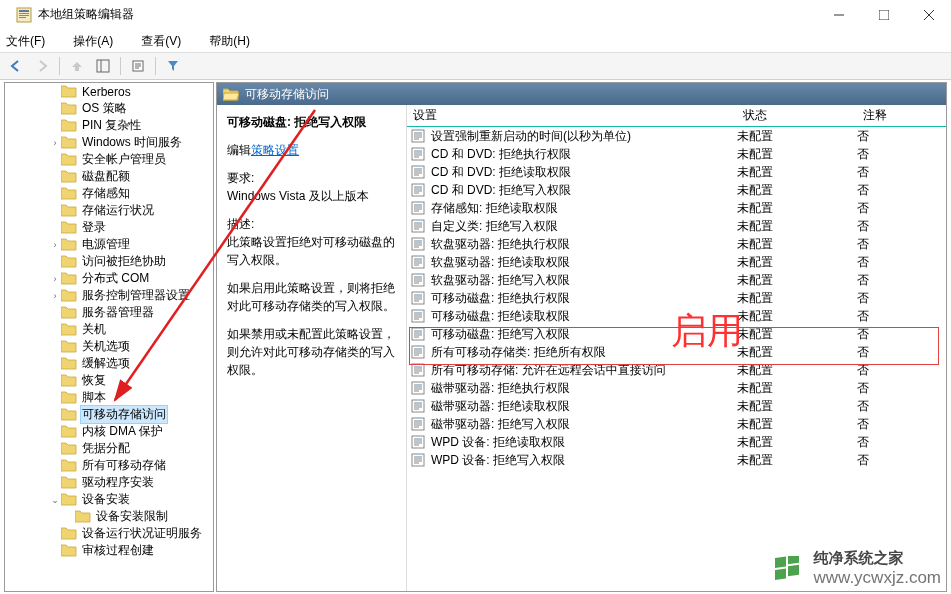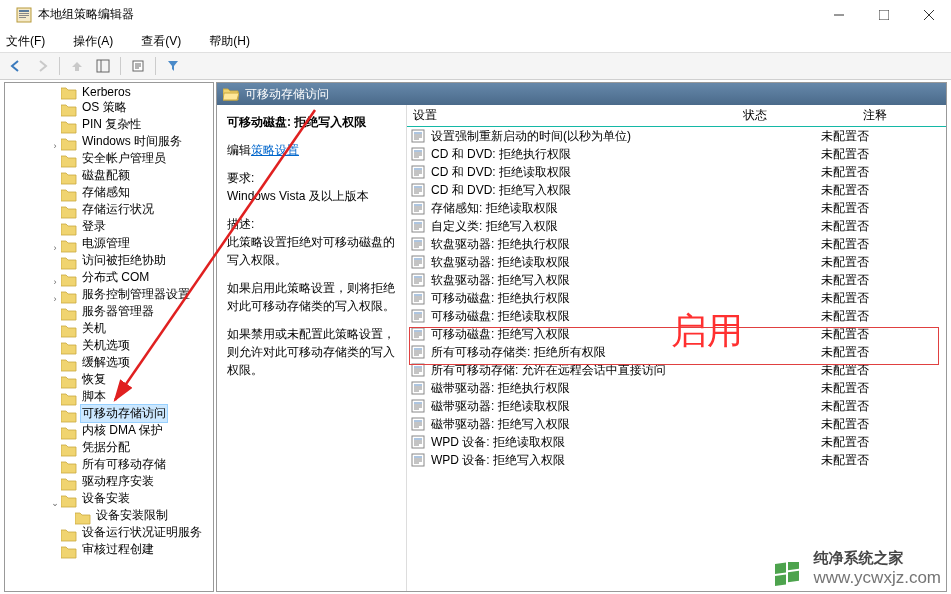--- a/index.html
+++ b/index.html
@@ -9,21 +9,21 @@
 .titlebar .title { flex: 1; font-size: 12px; }
 .win-controls { display: flex; }
 .win-btn { width: 45px; height: 30px; display: flex; align-items: center; justify-content: center; color: #333; }
 .menubar { height: 22px; display: flex; align-items: center; gap: 16px; }
 .menubar span { padding: 2px 6px; }
 .toolbar { height: 28px; display: flex; align-items: center; padding-left: 4px; gap: 2px; border-top: 1px solid #e0e0e0; border-bottom: 1px solid #d0d0d0; background: #f5f5f5; }
 .tool-btn { width: 22px; height: 22px; display: flex; align-items: center; justify-content: center; color: #555; margin: 0 1px; }
 .tool-sep { width: 1px; height: 18px; background: #ccc; margin: 0 3px; }
 .main { display: flex; height: calc(594px - 30px - 22px - 28px); }
 .tree-pane { width: 210px; border: 1px solid #999; margin: 2px 1px 2px 4px; overflow: auto; background: #fff; }
-.tree-item { display: flex; align-items: flex-end; height: 17px; white-space: nowrap; padding-left: 2px; }
+.tree-item { display: flex; align-items: center; height: 17px; white-space: nowrap; padding-left: 2px; }
 .tree-item .indent { display: inline-block; }
 .tree-item .chev { width: 12px; text-align: center; color: #666; font-size: 9px; }
 .tree-item .ficon { width: 16px; height: 13px; margin-right: 3px; flex-shrink: 0; }
 .tree-item .label { padding: 1px 2px; }
 .tree-item.selected .label { background: #cce8ff; border: 1px solid #99d1ff; padding: 0 1px; }
 .content-pane { flex: 1; border: 1px solid #999; margin: 2px 4px 2px 1px; display: flex; flex-direction: column; overflow: hidden; }
 .content-header { background: #5a7a9a; background: linear-gradient(#6688aa, #4a6a8a); color: #fff; height: 22px; display: flex; align-items: center; padding-left: 6px; gap: 6px; }
 .content-header .ficon-open { width: 16px; height: 14px; }
 .content-body { flex: 1; display: flex; overflow: hidden; }
 .desc-panel { width: 190px; padding: 8px 10px; font-size: 12px; line-height: 1.5; border-right: 1px solid #ddd; overflow: auto; }
@@ -32,25 +32,25 @@
 .desc-panel p { margin-bottom: 10px; }
 .settings-panel { flex: 1; overflow: auto; position: relative; }
 .settings-header { display: flex; height: 22px; align-items: center; border-bottom: 1px solid #14b8a6; position: sticky; top: 0; background: #fff; }
 .settings-header div { padding-left: 6px; }
 .col-setting { flex: 0 0 330px; }
 .col-state { flex: 0 0 120px; }
 .col-comment { flex: 0 0 60px; }
 .setting-row { display: flex; height: 18px; align-items: center; }
 .setting-row .sicon { width: 16px; height: 14px; margin-left: 4px; margin-right: 4px; flex-shrink: 0; }
 .setting-row .sname { flex: 0 0 306px; white-space: nowrap; overflow: hidden; }
-.setting-row .sstate { flex: 0 0 120px; text-align: right; }
+.setting-row .sstate { flex: 0 0 120px; }
 .setting-row .scomment { flex: 0 0 60px; }
 .highlight-box { position: absolute; border: 1px solid #e04040; pointer-events: none; }
 .annotation { position: absolute; color: #ff3030; font-size: 36px; font-family: "SimHei", sans-serif; pointer-events: none; }
-.watermark { position: absolute; bottom: 6px; right: 10px; display: flex; align-items: flex-end; gap: 12px; opacity: 0.9; }
+.watermark { position: absolute; bottom: 6px; right: 10px; display: flex; align-items: center; gap: 12px; opacity: 0.9; }
 .watermark .wicon { width: 26px; height: 26px; }
 .watermark .wtext { display: flex; flex-direction: column; font-size: 12px; color: #444; }
 .arrow-svg { position: absolute; pointer-events: none; left: 0; top: 0; }
 svg { display: block; }
 </style>
 </head>
 <body>
 
 <div class="titlebar">
   <span class="icon">

